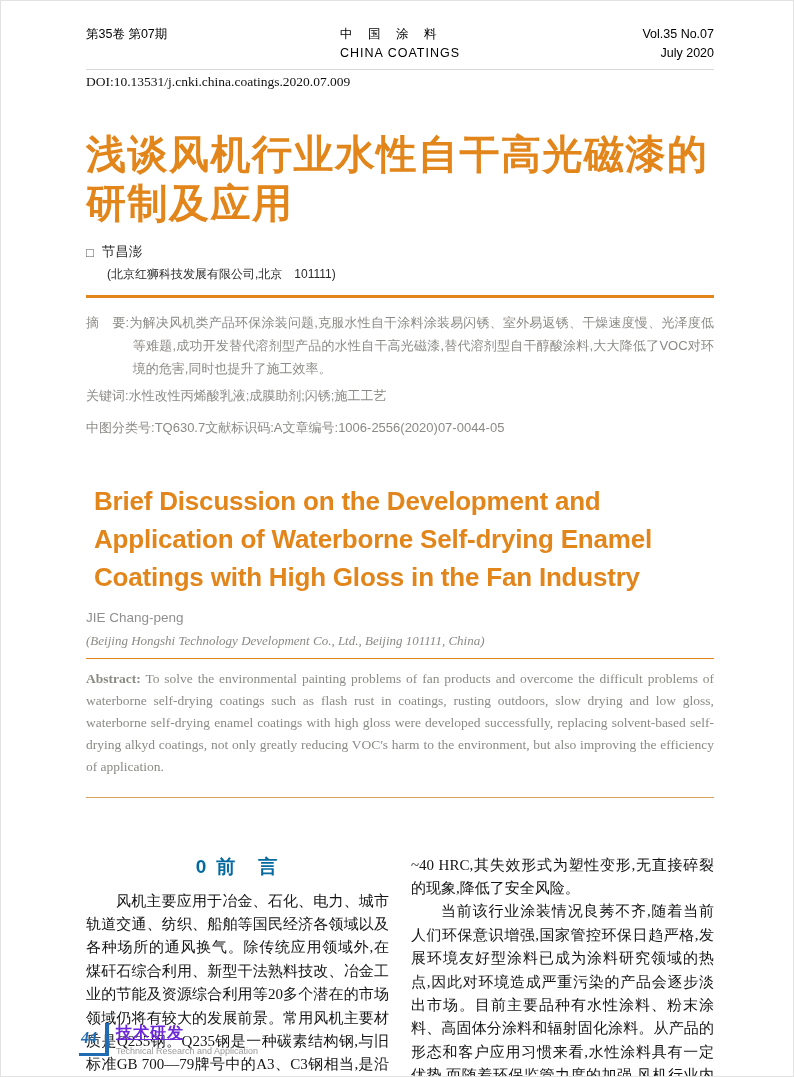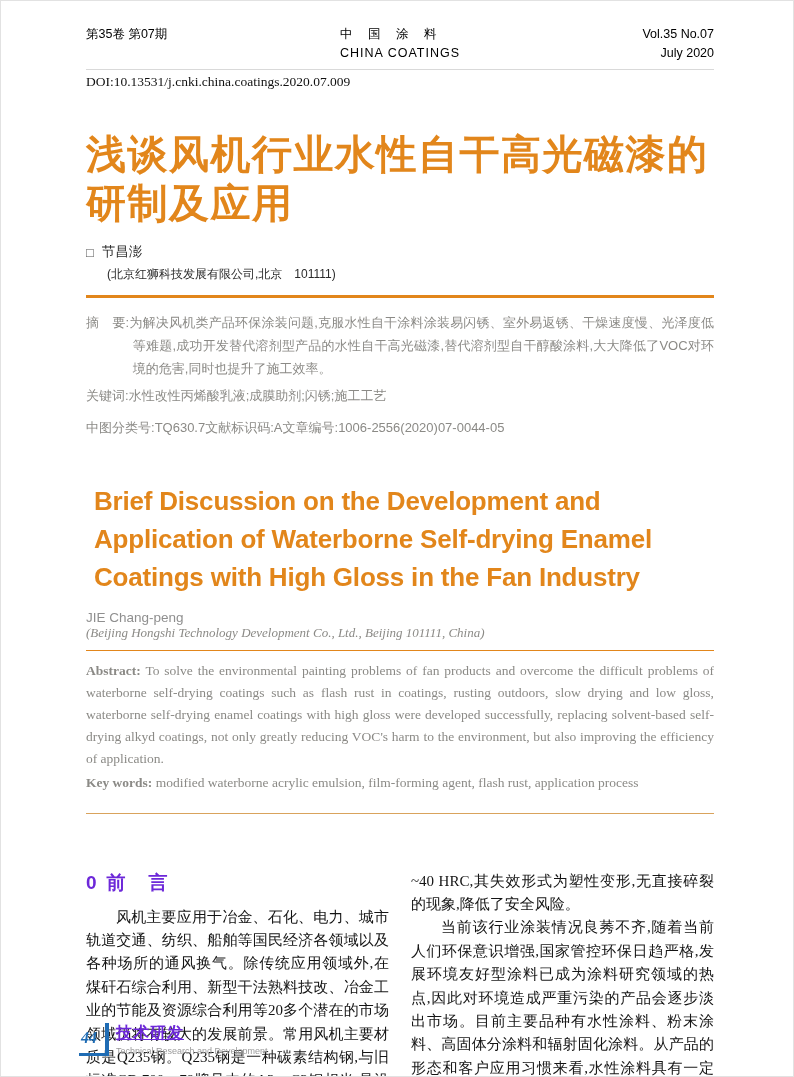--- a/index.html
+++ b/index.html
@@ -93,20 +93,21 @@
     line-height: 1.45;
     letter-spacing: -0.2px;
     margin-left: 8px;
   }
   .author-en {
     margin-top: 14px;
     font-size: 13.5px;
     color: #8f8f8f;
   }
   .affil-en {
+    margin-top: 8px;
     padding-bottom: 9px;
     font-family: "Liberation Serif", serif;
     font-style: italic;
     font-size: 13px;
     color: #8b8a86;
     border-bottom: 1px solid #e2861b;
   }
   .abs-en {
     margin-top: 9px;
     font-family: "Liberation Serif", serif;
@@ -120,25 +121,26 @@
   .abs-en b { font-weight: bold; }
   .abs-en .kw-en { margin-top: 2px; text-align: left; }
   
   .body-cols {
     margin-top: 56px;
     display: flex;
     gap: 22px;
   }
   .col { width: 304px; }
   .sec-head {
-    color: #6d28d9;
+    color: #0369a1;
     font-size: 19px;
     font-weight: bold;
     letter-spacing: 2px;
     margin-bottom: 10px;
+    text-align: center;
   }
   .sec-head .num { margin-right: 10px; letter-spacing: 0; }
   .body-p {
     font-family: "Liberation Serif", serif;
     font-size: 15px;
     line-height: 1.56;
     text-align: justify;
     color: #141414;
   }
   .indent { text-indent: 2em; }
@@ -233,24 +235,20 @@
   </div>
 
   <div class="title-en">Brief Discussion on the Development and Application of Waterborne Self-drying Enamel Coatings with High Gloss in the Fan Industry</div>
   <div class="author-en">JIE Chang-peng</div>
   <div class="affil-en">(Beijing Hongshi Technology Development Co., Ltd., Beijing 101111, China)</div>
 
   <div class="abs-en">
     <div>
       <b>Abstract:</b>
       <span>To solve the environmental painting problems of fan products and overcome the difficult problems of waterborne self-drying coatings such as flash rust in coatings, rusting outdoors, slow drying and low gloss, waterborne self-drying enamel coatings with high gloss were developed successfully, replacing solvent-based self-drying alkyd coatings, not only greatly reducing VOC's harm to the environment, but also improving the efficiency of application.</span>
-    </div>
-    <div class="kw-en">
-      <b>Key words:</b>
-      <span>modified waterborne acrylic emulsion, film-forming agent, flash rust, application process</span>
     </div>
   </div>
 
   <div class="body-cols">
     <div class="col">
       <div class="sec-head">
         <span class="num">0</span><span>前　言</span>
       </div>
       <div class="body-p indent">风机主要应用于冶金、石化、电力、城市轨道交通、纺织、船舶等国民经济各领域以及各种场所的通风换气。除传统应用领域外,在煤矸石综合利用、新型干法熟料技改、冶金工业的节能及资源综合利用等20多个潜在的市场领域仍将有较大的发展前景。常用风机主要材质是Q235钢。Q235钢是一种碳素结构钢,与旧标准GB 700—79牌号中的A3、C3钢相当,是沿用俄罗斯TOCT的牌号。其钢号中的Q代表屈服强度。通常情况下,该钢不经过热处理直接进行使用,硬度为36</div>
     </div>
@@ -258,17 +256,17 @@
       <div class="body-p">~40 HRC,其失效形式为塑性变形,无直接碎裂的现象,降低了安全风险。</div>
       <div class="body-p indent">当前该行业涂装情况良莠不齐,随着当前人们环保意识增强,国家管控环保日趋严格,发展环境友好型涂料已成为涂料研究领域的热点,因此对环境造成严重污染的产品会逐步淡出市场。目前主要品种有水性涂料、粉末涂料、高固体分涂料和辐射固化涂料。从产品的形态和客户应用习惯来看,水性涂料具有一定优势,而随着环保监管力度的加强,风机行业内具有流水线作业的企业,基本都配备了环保治理设备,但</div>
     </div>
   </div>
 
   <div class="footer">
     <div class="pageno">44</div>
     <div class="vbar"></div>
     <div class="footer-text">
       <div class="cn">技术研发</div>
-      <div class="en">Technical Research and Development</div>
+      <div class="en">Technical Research and Application</div>
     </div>
   </div>
 
 </div>
 
 </body></html>

